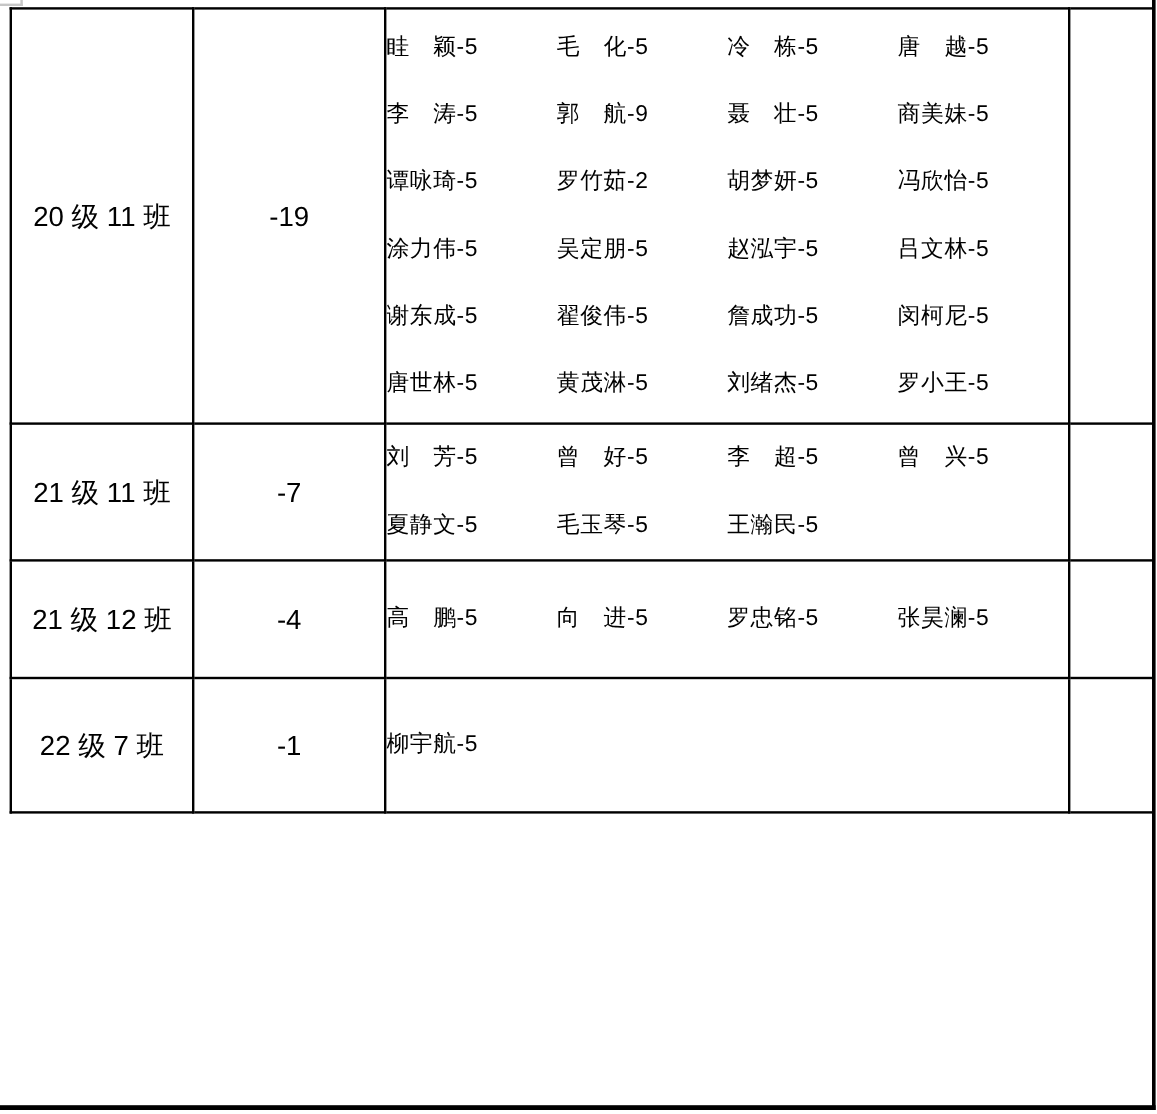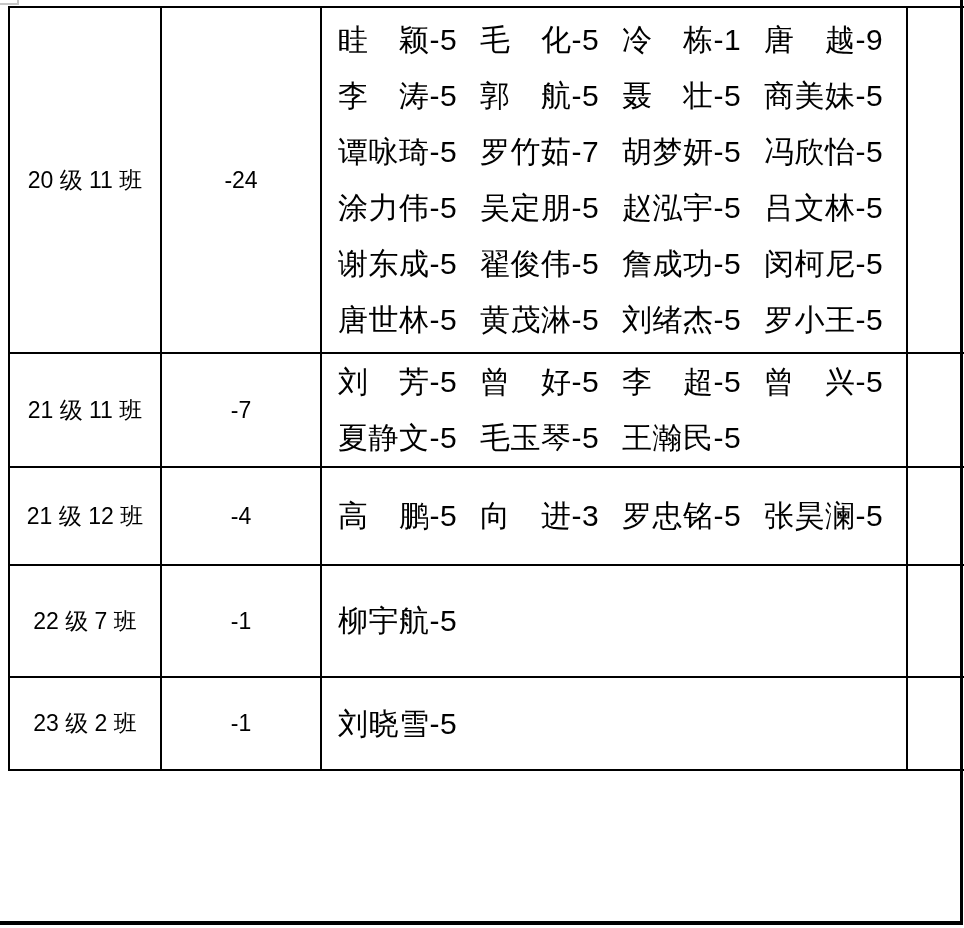--- a/index.html
+++ b/index.html
@@ -35,21 +35,21 @@
   tr:nth-child(1){height:346px;}
   tr:nth-child(2){height:93px;}
   tr:nth-child(3){height:98px;}
   tr:nth-child(4){height:112px;}
   tr:nth-child(5){height:93px;}
   tr:nth-child(6){height:87px;}
   tr:nth-child(7){height:85px;}
 
   .c-class{width:150px;text-align:center;font-size:23px;white-space:nowrap;}
   .c-delta{width:158px;text-align:center;font-size:23px;}
-  .c-names{width:568px;font-size:30px;padding-left:16px;}
+  .c-names{width:568px;font-size:19px;padding-left:0;}
   .c-empty{width:68px;}
 
   .name-line{
     display:flex;
     height:56px;
     line-height:56px;
     white-space:nowrap;
     align-items:center;
   }
   .name{
@@ -64,37 +64,37 @@
 
 <div class="stage">
   <div class="corner-h"></div>
   <div class="corner-v"></div>
 
   <div class="table-wrap">
     <table>
       <tbody>
           <tr>
             <td class="c-class">20 级 11 班</td>
-            <td class="c-delta">-24</td>
+            <td class="c-delta">-19</td>
             <td class="c-names">
               <div class="name-line">
                 <span class="name">眭　颖-5</span>
                 <span class="name">毛　化-5</span>
-                <span class="name">冷　栋-1</span>
-                <span class="name">唐　越-9</span>
+                <span class="name">冷　栋-5</span>
+                <span class="name">唐　越-5</span>
               </div>
               <div class="name-line">
                 <span class="name">李　涛-5</span>
-                <span class="name">郭　航-5</span>
+                <span class="name">郭　航-9</span>
                 <span class="name">聂　壮-5</span>
                 <span class="name">商美妹-5</span>
               </div>
               <div class="name-line">
                 <span class="name">谭咏琦-5</span>
-                <span class="name">罗竹茹-7</span>
+                <span class="name">罗竹茹-2</span>
                 <span class="name">胡梦妍-5</span>
                 <span class="name">冯欣怡-5</span>
               </div>
               <div class="name-line">
                 <span class="name">涂力伟-5</span>
                 <span class="name">吴定朋-5</span>
                 <span class="name">赵泓宇-5</span>
                 <span class="name">吕文林-5</span>
               </div>
               <div class="name-line">
@@ -129,46 +129,36 @@
               </div>
             </td>
             <td class="c-empty"></td>
           </tr>
           <tr>
             <td class="c-class">21 级 12 班</td>
             <td class="c-delta">-4</td>
             <td class="c-names">
               <div class="name-line">
                 <span class="name">高　鹏-5</span>
-                <span class="name">向　进-3</span>
+                <span class="name">向　进-5</span>
                 <span class="name">罗忠铭-5</span>
                 <span class="name">张昊澜-5</span>
               </div>
             </td>
             <td class="c-empty"></td>
           </tr>
           <tr>
             <td class="c-class">22 级 7 班</td>
             <td class="c-delta">-1</td>
             <td class="c-names">
               <div class="name-line">
                 <span class="name">柳宇航-5</span>
               </div>
             </td>
             <td class="c-empty"></td>
           </tr>
-          <tr>
-            <td class="c-class">23 级 2 班</td>
-            <td class="c-delta">-1</td>
-            <td class="c-names">
-              <div class="name-line">
-                <span class="name">刘晓雪-5</span>
-              </div>
-            </td>
-            <td class="c-empty"></td>
-          </tr>
         </tbody>
     </table>
   </div>
 
   <div class="edge-right"></div>
   <div class="edge-bottom"></div>
 </div>
 
 </body></html>

